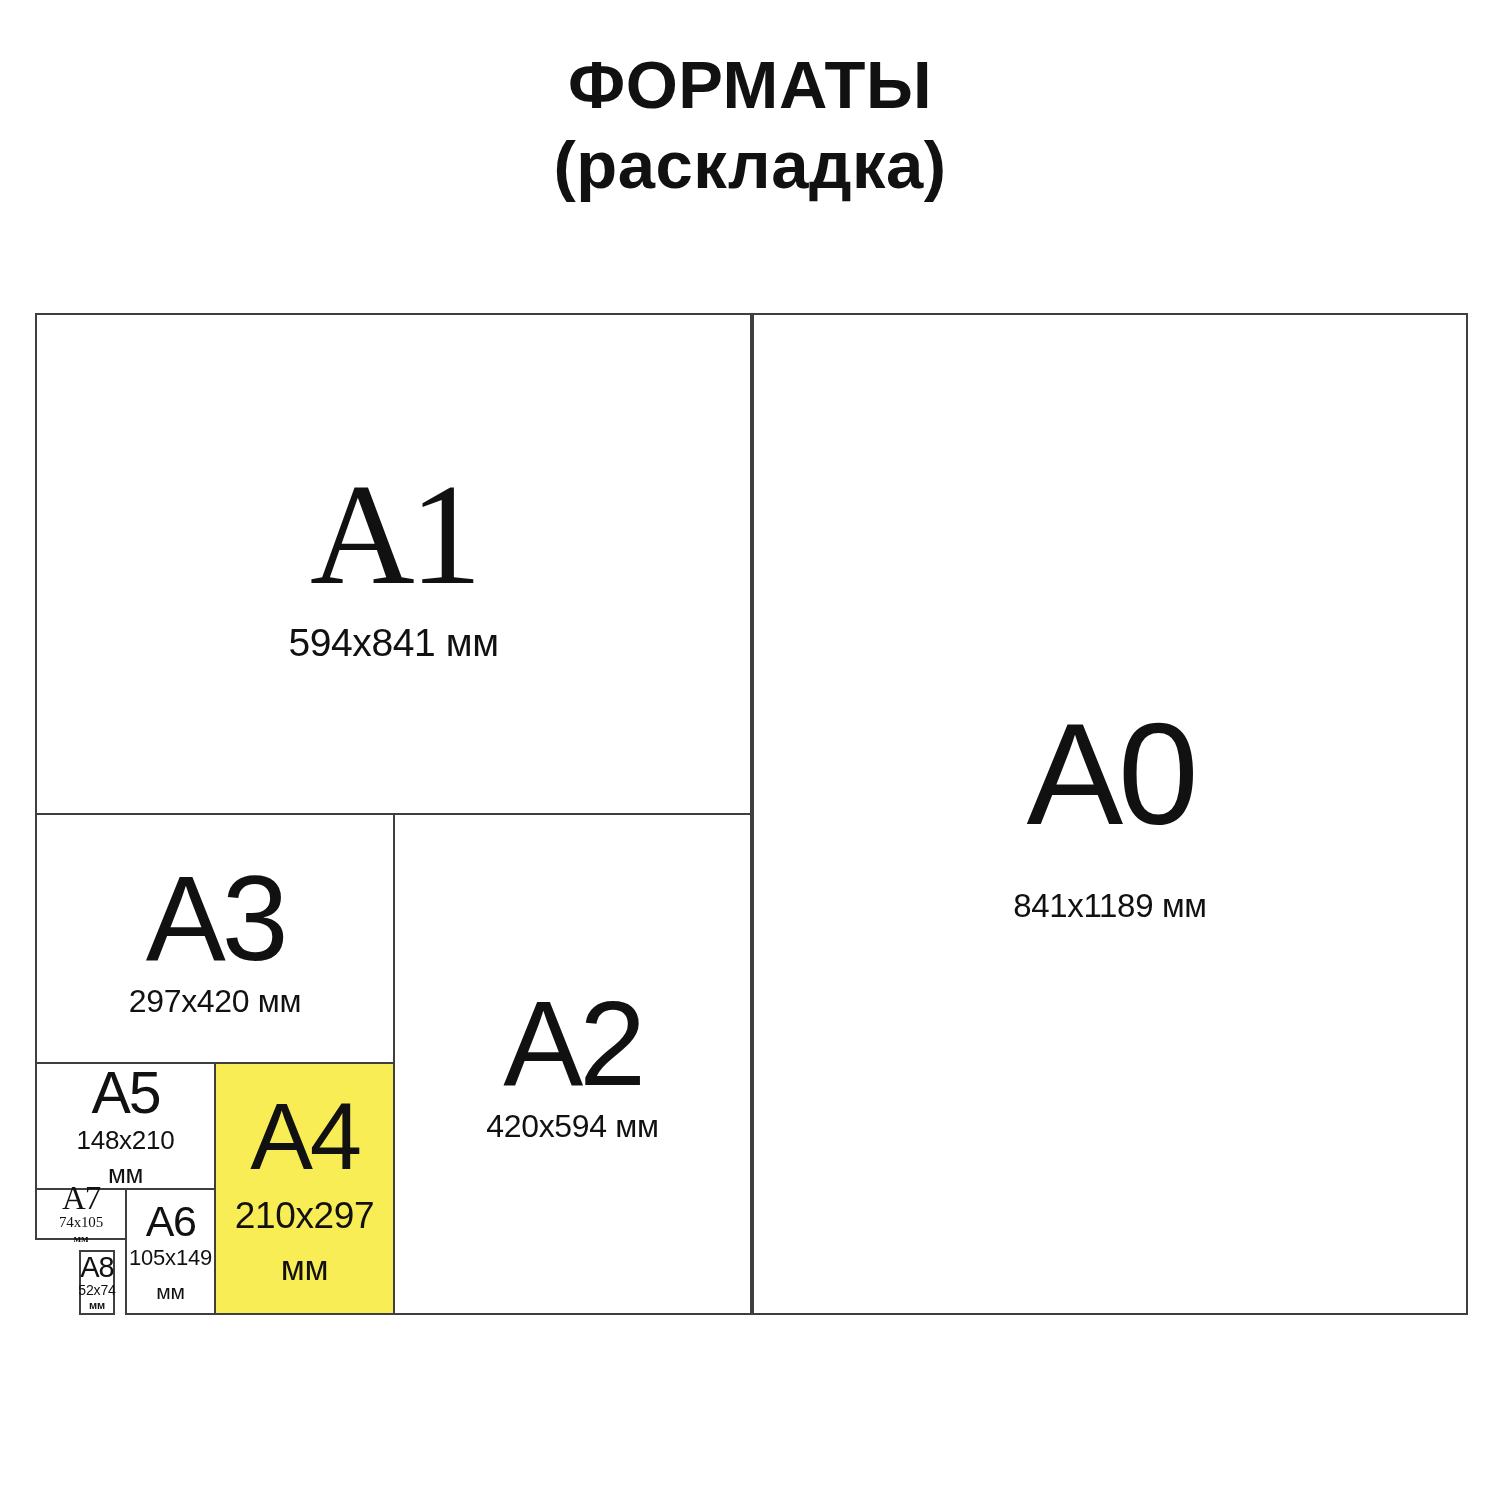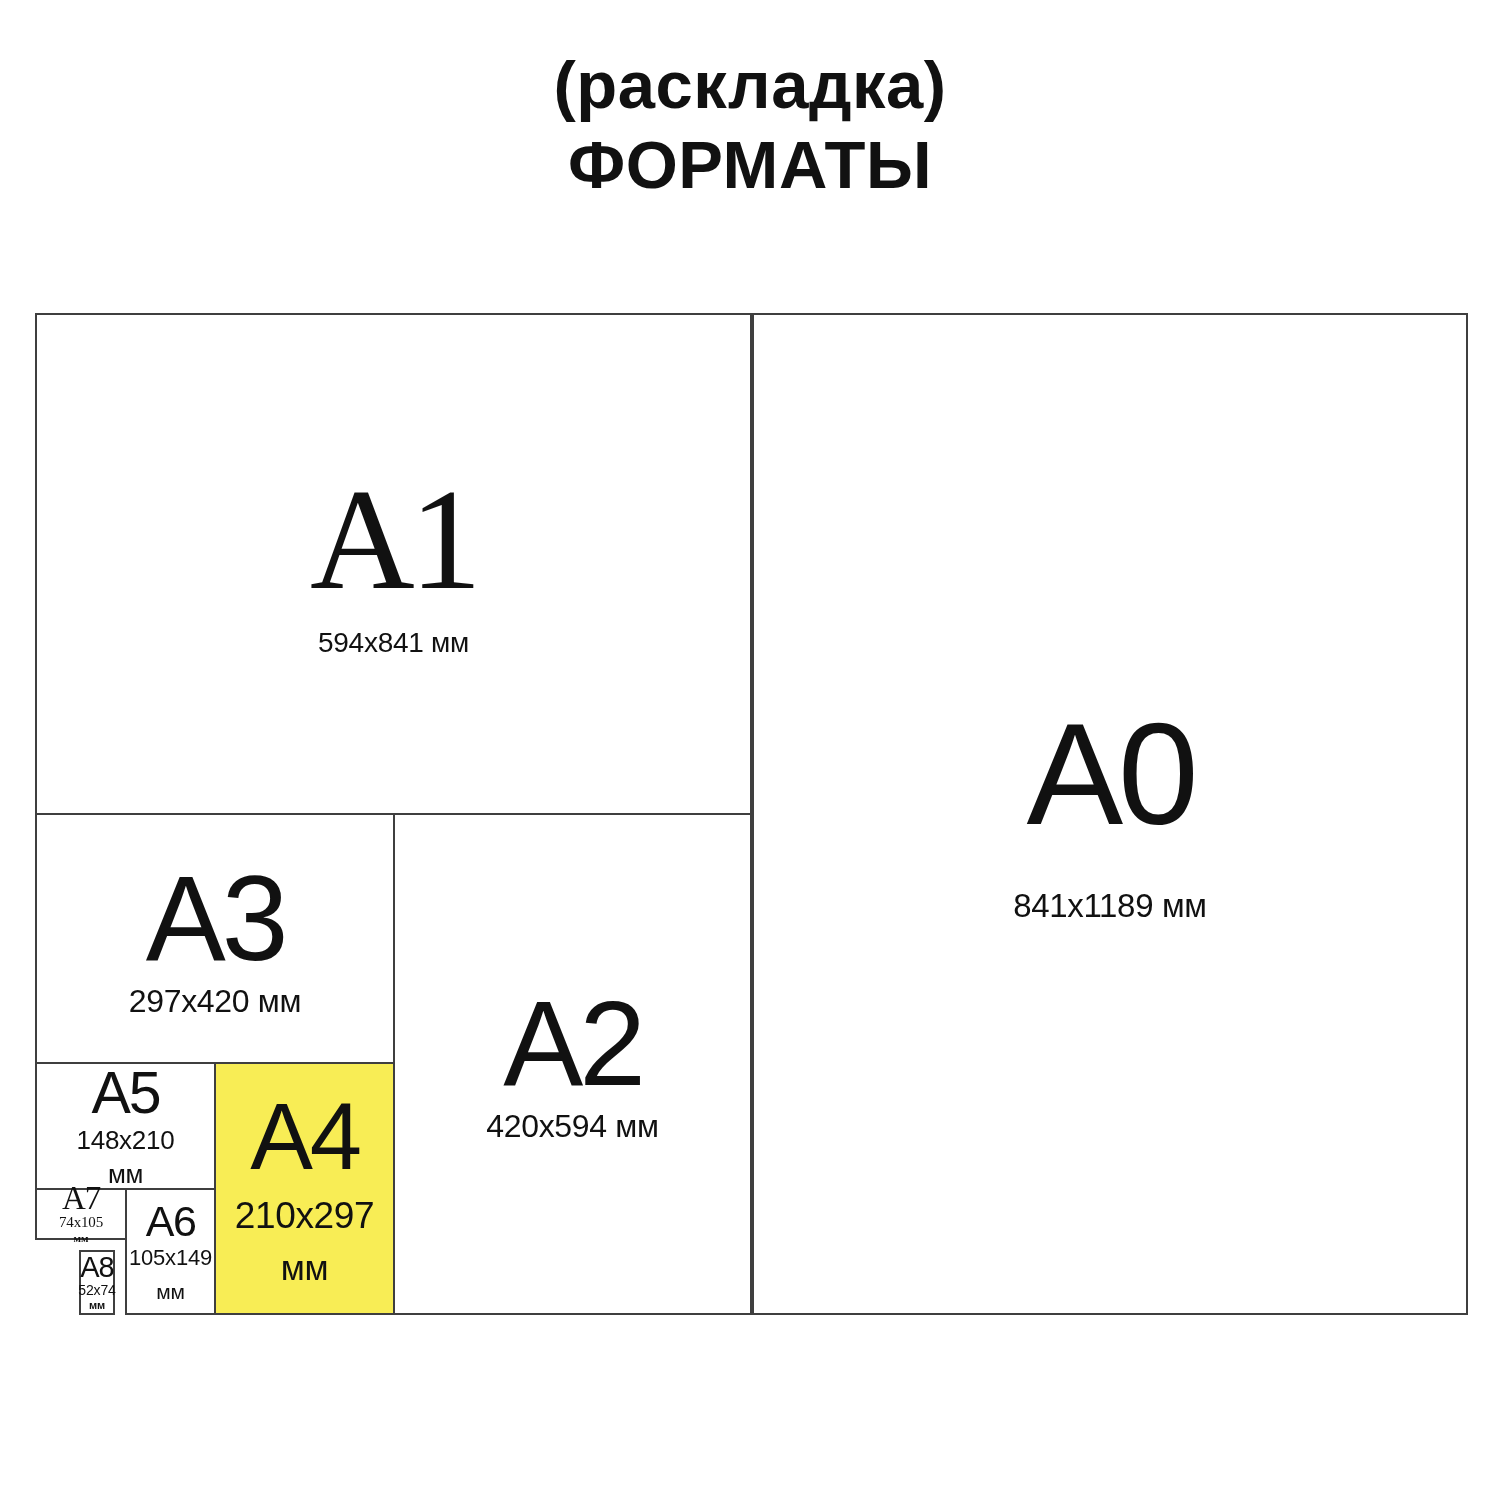--- a/index.html
+++ b/index.html
@@ -61,21 +61,21 @@
   .box-a3 { left: 35px;  top: 813px;  width: 360px; height: 251px; }
   .box-a2 { left: 393px; top: 813px;  width: 359px; height: 502px; }
   .box-a5 { left: 35px;  top: 1062px; width: 181px; height: 128px; }
   .box-a4 { left: 214px; top: 1062px; width: 181px; height: 253px; background: var(--highlight, #f8ed55); }
   .box-a7 { left: 35px;  top: 1188px; width: 92px;  height: 52px; font-family: Liberation Serif, serif; }
   .box-a6 { left: 125px; top: 1188px; width: 91px;  height: 127px; }
   .box-a8 { left: 79px;  top: 1250px; width: 36px;  height: 65px; }
 
   
   .box-a1 .lbl { font-size: 145px; font-family: Liberation Serif, serif; }
-  .box-a1 .dim { font-size: 28px; margin-top: 20px; }
+  .box-a1 .dim { font-size: 39px; margin-top: 20px; }
 
   .box-a0 .lbl { font-size: 145px; }
   .box-a0 .dim { font-size: 33px; margin-top: 14px; }
 
   .box-a2 .lbl { font-size: 120px; }
   .box-a2 .dim { font-size: 32px; margin-top: 10px; }
 
   .box-a3 .lbl { font-size: 120px; }
   .box-a3 .dim { font-size: 32px; margin-top: 10px; }
 
@@ -98,22 +98,22 @@
   .box-a8 .lbl { font-size: 29px; line-height: 0.9; }
   .box-a8 .dim { font-size: 14px; margin-top: 2px; }
   .box-a8 .unit { font-size: 11px; margin-top: 3px; font-weight: 600; }
 </style>
 </head>
 <body>
 
 <div class="canvas">
 
   <div class="title">
+    <div>ФОРМАТЫ</div>
     <div>(раскладка)</div>
-    <div>ФОРМАТЫ</div>
   </div>
 
   <div class="sheet box-a1">
     <div class="lbl">A1</div>
     <div class="dim">594x841 мм</div>
   </div>
 
   <div class="sheet box-a0">
     <div class="lbl">A0</div>
     <div class="dim">841x1189 мм</div>

